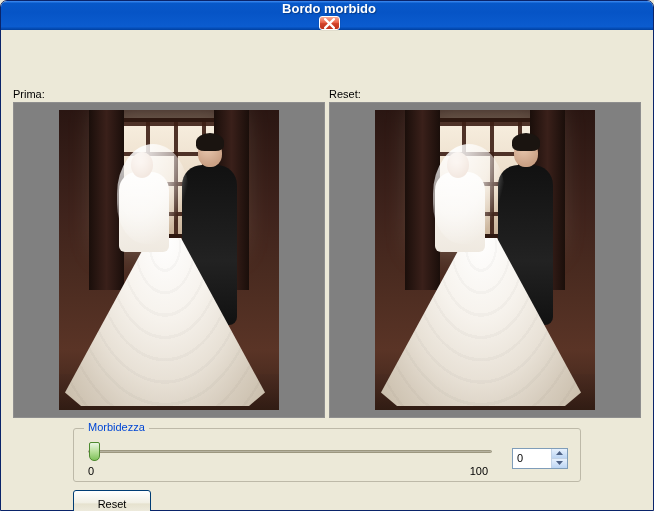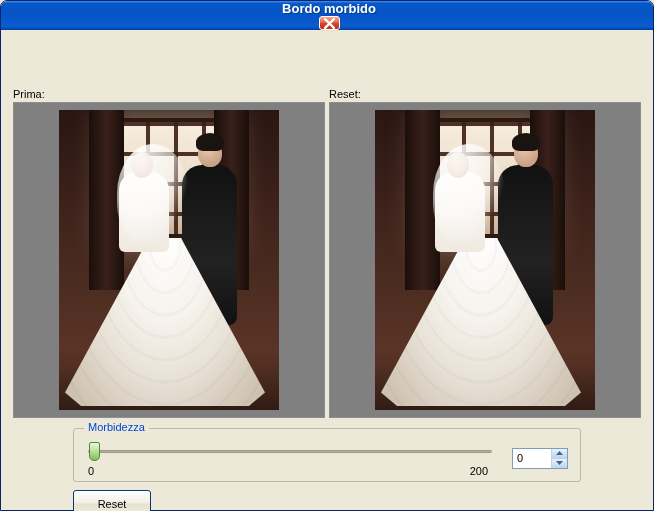--- a/index.html
+++ b/index.html
@@ -340,21 +340,21 @@
     </div>
 
     <div class="controls">
       <div class="fieldset">
         <span class="legend">Morbidezza</span>
         <div class="slider-row">
           <div class="slider-wrap">
             <input type="range" class="slider" value="0" min="0" max="100" style="">
             <div class="slider-labels">
               <span>0</span>
-              <span>200</span>
+              <span>100</span>
             </div>
           </div>
           <div class="spin">
             <input type="text" value="0" style="">
             <div class="arrows">
               <div class="arrow">
                 <svg viewBox="0 0 7 4">
                     <path d="M0 4 L3.5 0 L7 4 Z" fill="#4d6185"></path>
                   </svg>
               </div>

